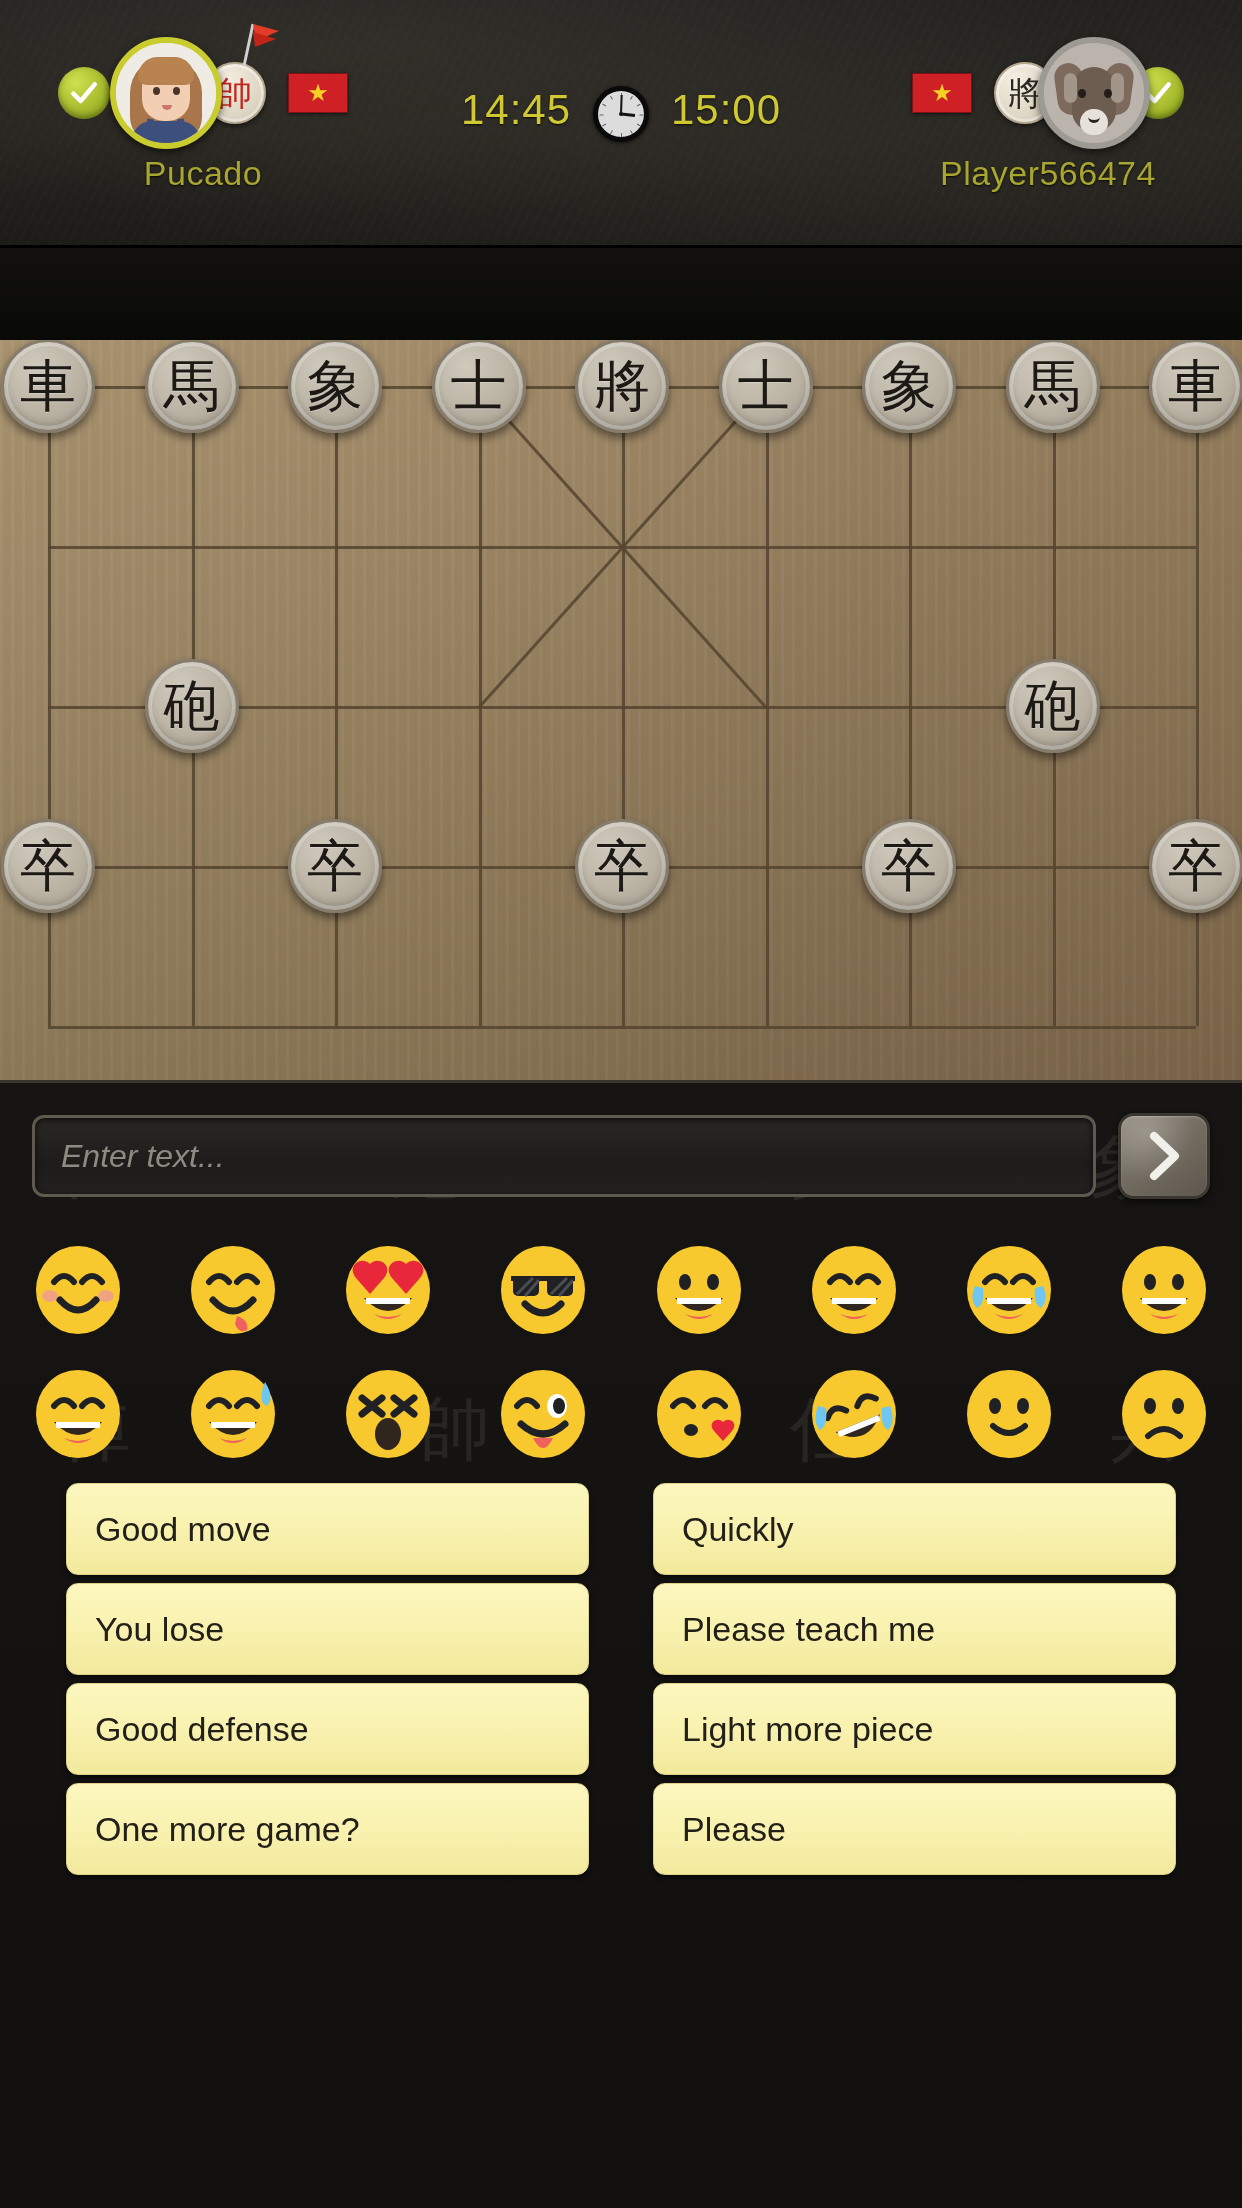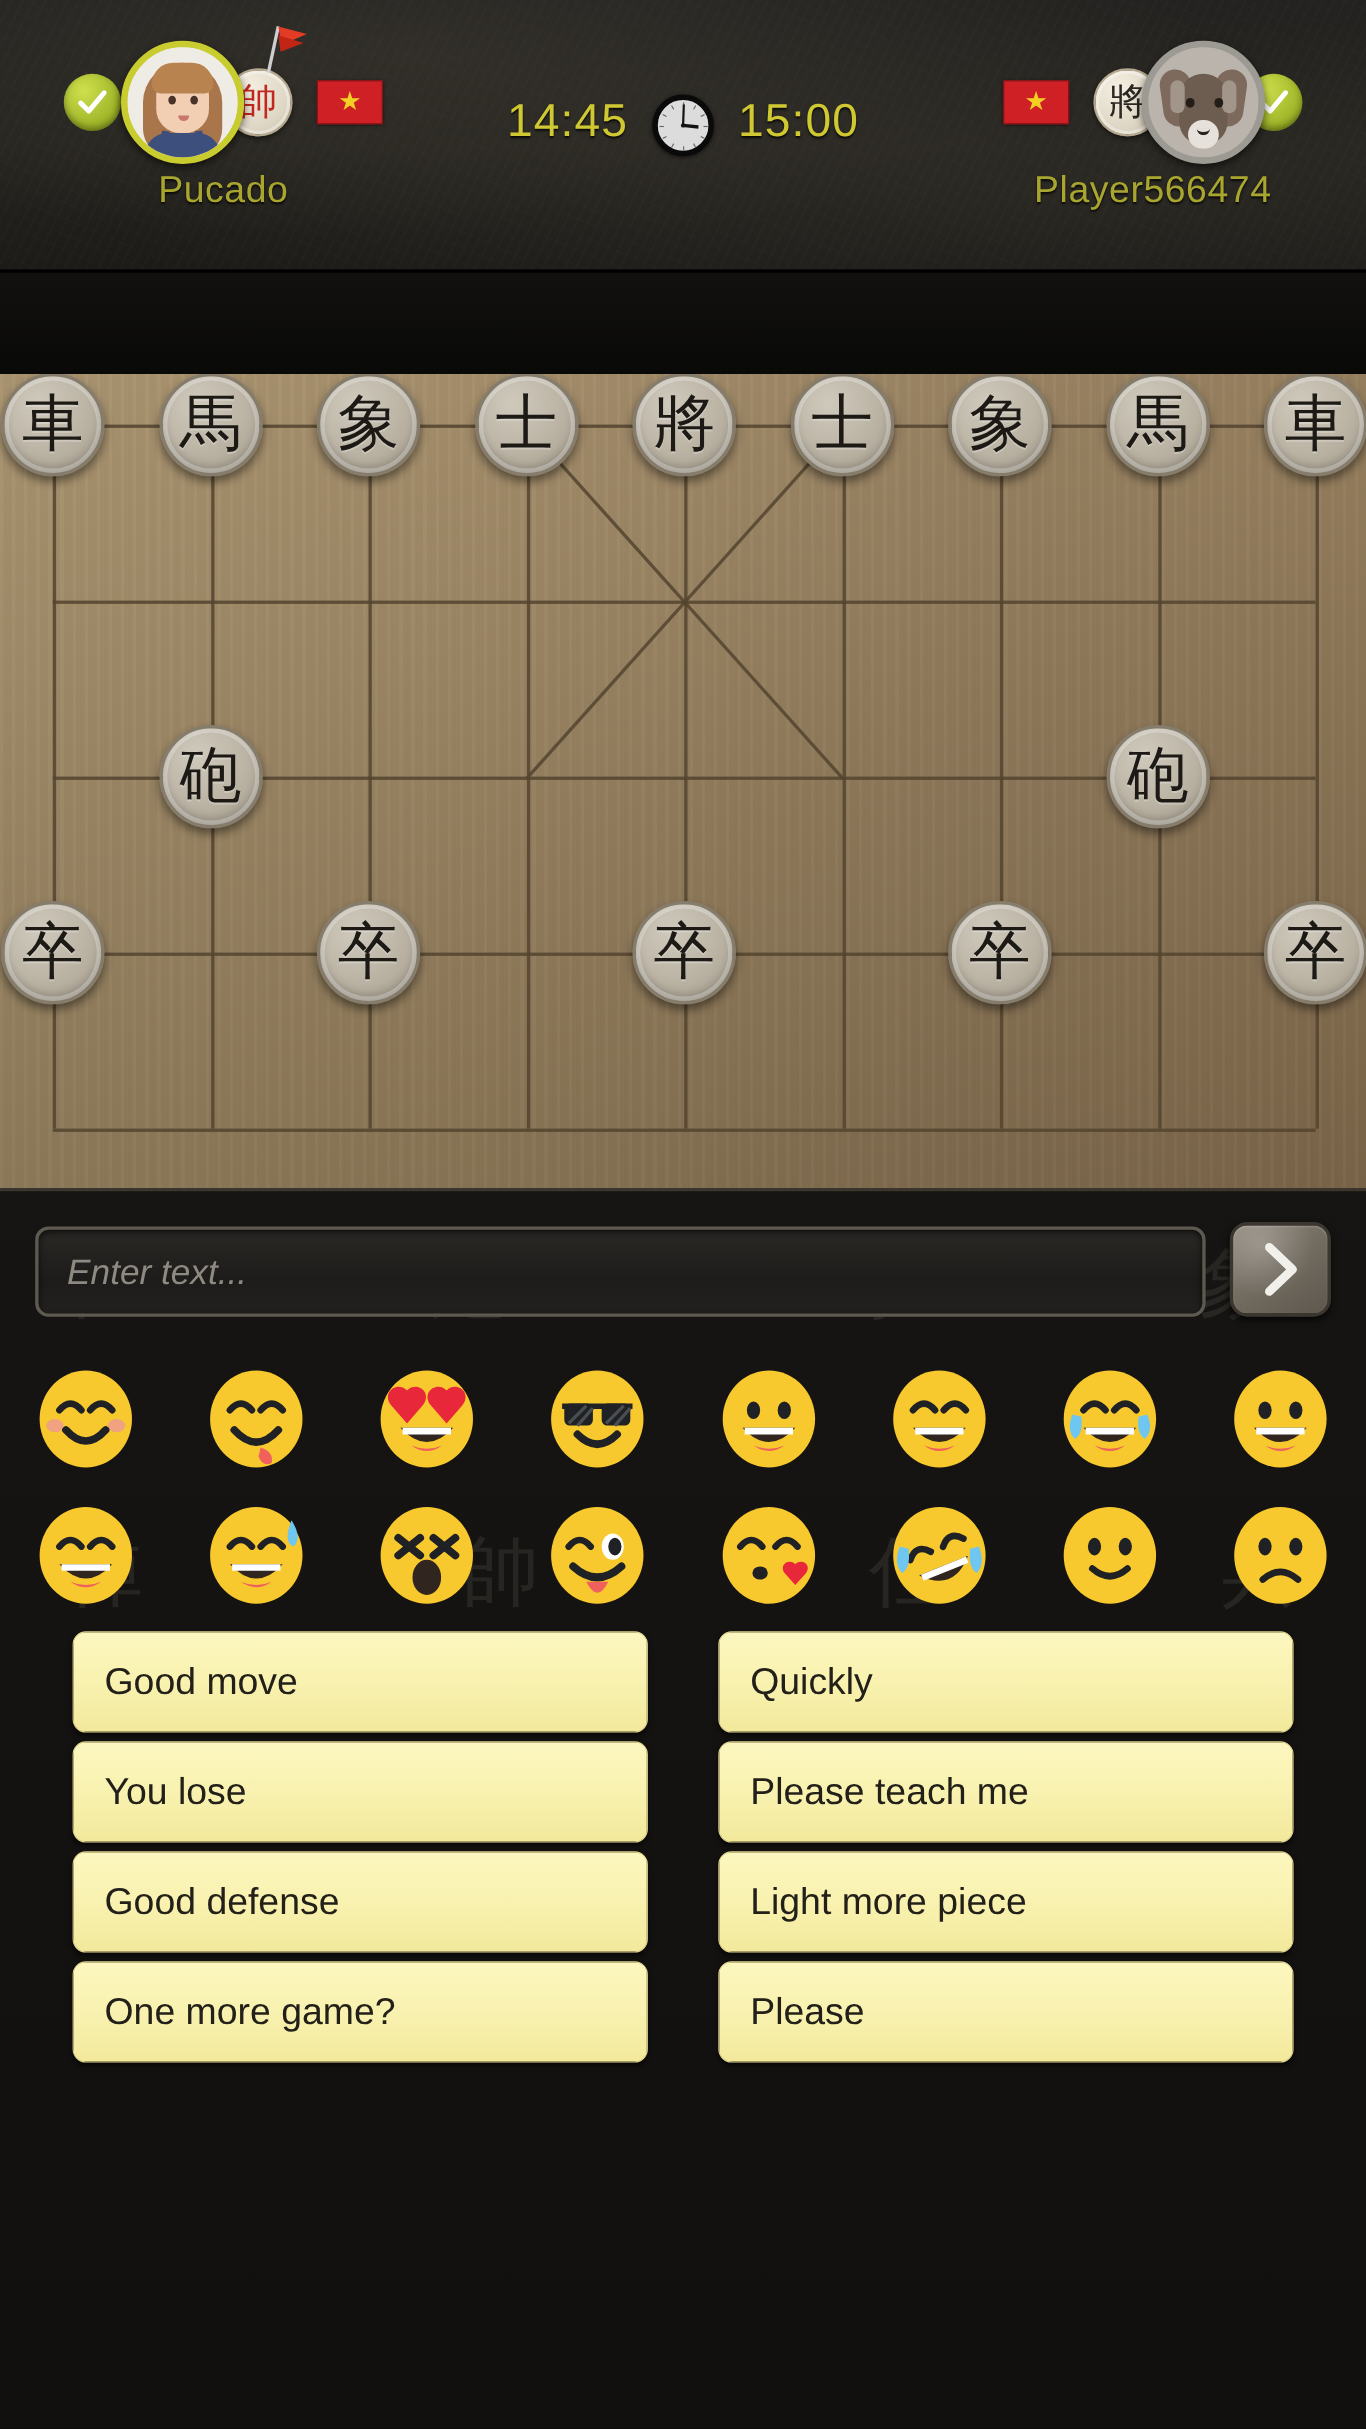--- a/index.html
+++ b/index.html
@@ -201,21 +201,21 @@
   }
   .chat-ghost {
     position: absolute; inset: 0; opacity: .10; pointer-events: none;
     color: #cfc6b0; font-family: "DejaVu Sans", sans-serif; font-size: 70px;
   }
   .chat-ghost span { position: absolute; }
 
   .input-row {
     position: absolute; left: 32px; top: 32px;
     width: 1178px; height: 82px;
-    display: flex; align-items: flex-end; gap: 22px;
+    display: flex; align-items: center; gap: 22px;
   }
   .text-field {
     flex: 1; height: 82px;
     background: linear-gradient(180deg,#2a2825,#1d1c1a 60%,#232120);
     border: 3px solid #5e5a50;
     border-radius: 12px;
     display: flex; align-items: center;
     padding: 0 26px;
     box-shadow: inset 0 2px 6px rgba(0,0,0,.7);
   }

